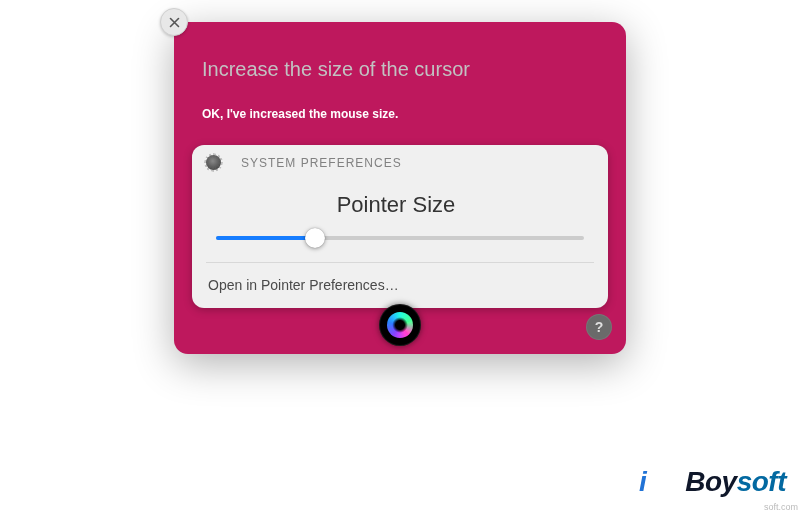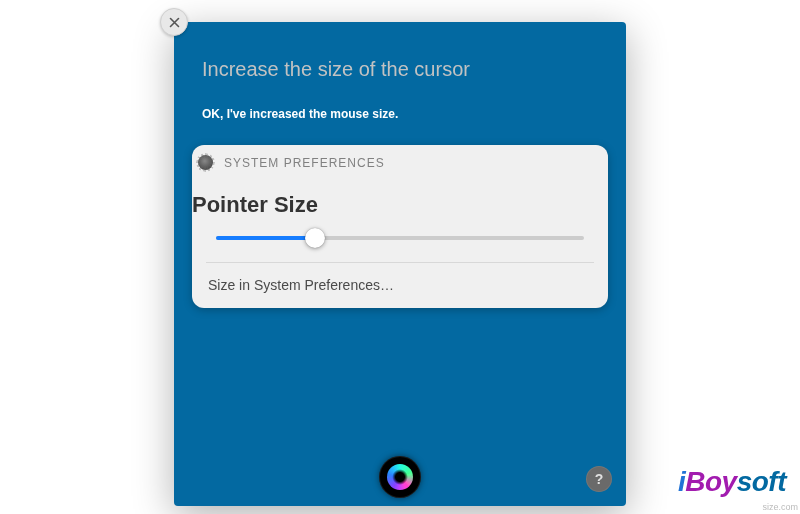--- a/index.html
+++ b/index.html
@@ -13,23 +13,23 @@
       background: #ffffff;
       font-family: -apple-system, BlinkMacSystemFont, "Helvetica Neue", sans-serif;
       position: relative;
       overflow: hidden;
     }
     .siri-panel {
       position: absolute;
       left: 174px;
       top: 22px;
       width: 452px;
-      height: 484px;
-      background: #0369a1;
-      border-radius: 4px;
+      height: 332px;
+      background: #be185d;
+      border-radius: 14px;
       box-shadow: 0 10px 40px rgba(0,0,0,0.3);
     }
     .close-btn {
       position: absolute;
       left: -14px;
       top: -14px;
       width: 28px;
       height: 28px;
       border-radius: 50%;
       background: #e8e8e8;
@@ -57,22 +57,22 @@
     .result-card {
       margin: 24px 18px 0 18px;
       background: #f0f0f0;
       border-radius: 12px;
       padding: 0;
       box-shadow: 0 2px 8px rgba(0,0,0,0.25);
     }
     .card-header {
       display: flex;
       align-items: center;
-      gap: 11px;
-      padding: 10px 14px 0 6px;
+      gap: 20px;
+      padding: 10px 14px 0 14px;
     }
     .sysprefs-icon {
       width: 15px;
       height: 15px;
       background: radial-gradient(circle at 45% 40%, #888 0%, #555 60%, #333 100%);
       border-radius: 50%;
       position: relative;
       flex-shrink: 0;
     }
     .sysprefs-icon::before {
@@ -85,24 +85,24 @@
               mask: radial-gradient(circle, transparent 5px, #000 5px);
       opacity: 0.35;
     }
     .card-app-label {
       color: #818181;
       font-size: 12px;
       letter-spacing: 1px;
       font-weight: 500;
     }
     .card-title {
-      text-align: left;
+      text-align: center;
       font-size: 22px;
       color: #333;
-      font-weight: 700;
+      font-weight: 400;
       padding: 22px 8px 18px 0;
     }
     .slider-wrap {
       padding: 0 24px 22px 24px;
     }
     .slider-track {
       position: relative;
       height: 4px;
       background: #cccccc;
       border-radius: 2px;
@@ -189,21 +189,21 @@
       position: absolute;
       right: 14px;
       bottom: 16px;
       font-size: 28px;
       font-weight: 800;
       font-style: italic;
       letter-spacing: -0.5px;
       pointer-events: none;
     }
     .watermark .i { color: #2173d6; }
-    .watermark .boy { color: #a21caf; }
+    .watermark .boy { color: #0f172a; margin-left: 39px; }
     .watermark .soft { color: #0369a1; }
     .attrib {
       position: absolute;
       right: 2px;
       bottom: 2px;
       font-size: 9px;
       color: #bbbbbb;
       pointer-events: none;
     }
   </style>
@@ -228,30 +228,30 @@
       <div class="card-app-label">SYSTEM PREFERENCES</div>
     </div>
     <div class="card-title">Pointer Size</div>
     <div class="slider-wrap">
       <div class="slider-track">
         <div class="slider-fill"></div>
         <div class="slider-thumb"></div>
       </div>
     </div>
     <div class="card-divider"></div>
-    <div class="open-link">Size in System Preferences…</div>
+    <div class="open-link">Open in Pointer Preferences…</div>
   </div>
 
   <div class="siri-orb">
     <div class="siri-orb-inner"></div>
   </div>
 
   <div class="help-btn">
     <span>?</span>
   </div>
 
 </div>
 
 <div class="watermark">
   <span class="i">i</span><span class="boy">Boy</span><span class="soft">soft</span>
 </div>
 
-<div class="attrib">size.com</div>
+<div class="attrib">soft.com</div>
 
 </body></html>

